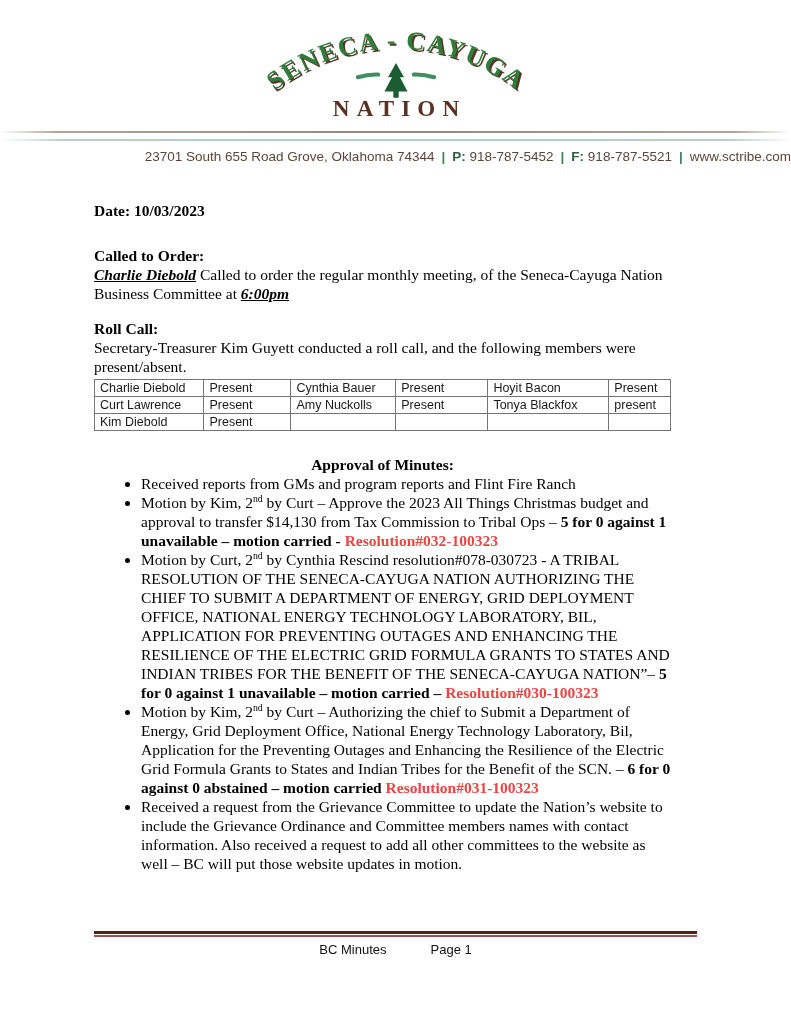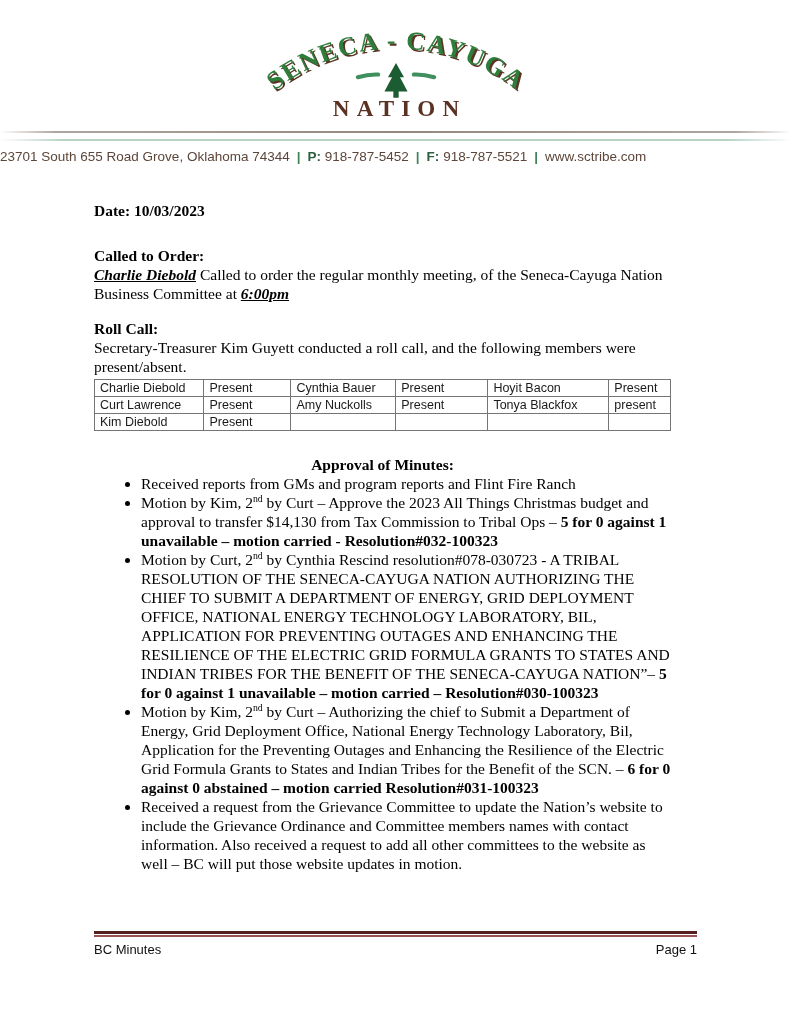--- a/index.html
+++ b/index.html
@@ -9,29 +9,29 @@
   }
   
   .logo-wrap { padding-top:22px; text-align:center; }
   .arc-text { font-family:"Liberation Serif", serif; font-weight:bold; font-size:29px; letter-spacing:2px; }
   .nation-text { font-family:"Liberation Serif", serif; font-weight:bold; font-size:26px; letter-spacing:8px; }
   .header-rule-1 { margin-top:6px; height:2px;
     background:linear-gradient(to right, rgba(160,150,142,0), rgba(160,150,142,.85) 7%, #94887e 50%, rgba(160,150,142,.85) 93%, rgba(160,150,142,0)); }
   .header-rule-2 { margin-top:6px; height:2px;
     background:linear-gradient(to right, rgba(183,211,197,0), #b7d3c5 8%, #b7d3c5 92%, rgba(183,211,197,0)); }
   .contact {
-    margin-top:8px; text-align:left;
+    margin-top:8px; text-align:right;
     font-family:"Liberation Sans", sans-serif; font-size:13.5px; color:#5c463a;
   }
   .contact .sep { color:#3f8457; margin:0 7px; font-weight:bold; }
   .contact .lbl { font-weight:bold; color:#2c5f3e; }
   
   .content { padding:37px 120px 0 94px; font-size:15.5px; line-height:19px; }
   .b { font-weight:bold; }
-  .red { color:#000000; }
+  .red { color:#ef4444; }
   .iu { font-weight:bold; font-style:italic; text-decoration:underline; }
   .heading { font-weight:bold; }
   .gap-lg { margin-top:26px; }
   .gap-md { margin-top:16px; }
   .gap-tbl { margin-top:24px;text-align:center; }
   sup { font-size:0.63em; line-height:0; }
   
   .roll-table {
     border-collapse:collapse; width:100%; margin-top:3px; table-layout:fixed;
     font-family:"Liberation Sans", sans-serif; font-size:12.5px; color:#1a1a1a;
@@ -43,21 +43,21 @@
   .roll-table col:nth-child(1){width:19.0%;} .roll-table col:nth-child(2){width:15.1%;}
   .roll-table col:nth-child(3){width:18.2%;} .roll-table col:nth-child(4){width:16.0%;}
   .roll-table col:nth-child(5){width:21.0%;} .roll-table col:nth-child(6){width:10.7%;}
   
   ul.bullets { margin:0; padding-left:47px; list-style-type:disc; }
   ul.bullets li { margin:0; }
   
   .footer { position:absolute; left:94px; right:94px; top:931px; }
   .footer-rule { height:1px; border-top:3px solid #552020; border-bottom:2px solid #965150; }
   .footer-row {
-    display:flex; justify-content:space-between; margin-top:5px;
+    display:flex; justify-content:center; margin-top:5px;
     font-family:"Liberation Sans", sans-serif; font-size:13px; color:#111;gap:44px;
   }
 </style>
 </head>
 <body>
 
 <div class="page">
 
   <div class="logo-wrap">
     <svg width="320" height="99" viewBox="0 0 360 111" aria-hidden="true">

